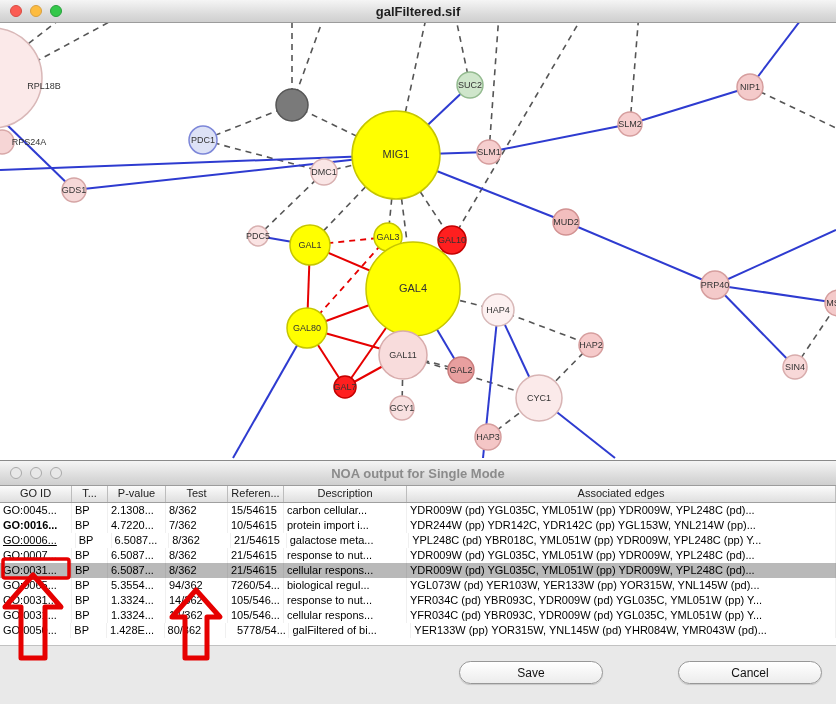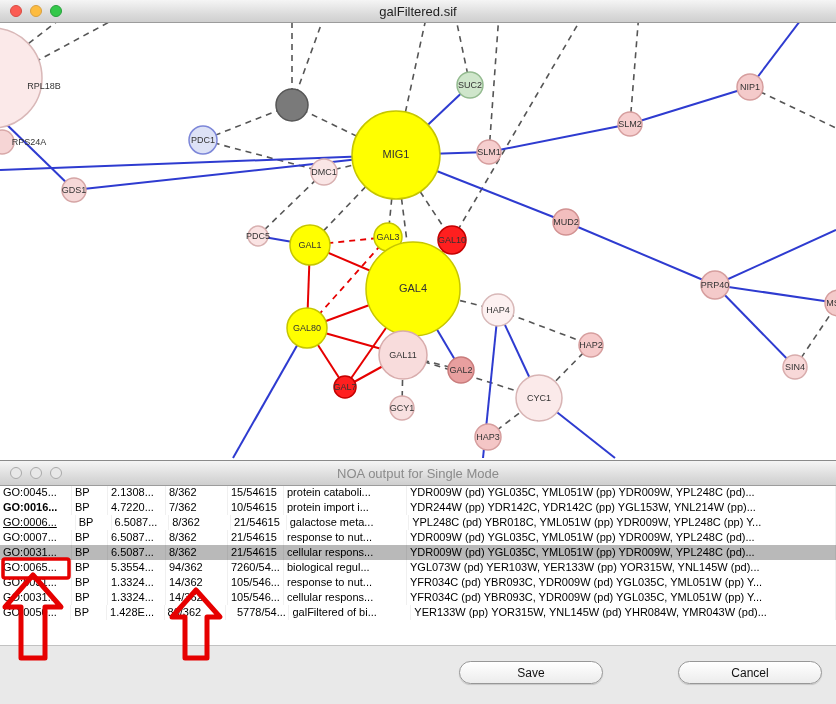--- a/index.html
+++ b/index.html
@@ -8,21 +8,21 @@
 
   
   .net-window{position:absolute;left:0;top:0;width:836px;height:460px;background:#ffffff;}
   .noa-window{position:absolute;left:0;top:460px;width:836px;height:244px;background:#e9e9e9;
               border-top:1px solid #8a8a8a;}
 
   .titlebar{position:absolute;left:0;right:0;top:0;height:22px;z-index:10;
             background:linear-gradient(#f5f5f5,#d9d9d9 70%,#cfcfcf);
             border-bottom:1px solid #9c9c9c;
             display:flex;align-items:center;justify-content:center;
-            font-size:13px;font-weight:normal;color:#1f1f1f;}
+            font-size:13px;font-weight:bold;color:#1f1f1f;}
   .noa-window .titlebar{height:24px;color:#8b8b8b;}
   .lights{position:absolute;left:10px;top:5px;display:flex;gap:8px;}
   .noa-window .lights{top:6px;}
   .light{width:12px;height:12px;border-radius:50%;box-sizing:border-box;}
   .light.close{background:#fb5c53;border:1px solid #d94b42;}
   .light.min{background:#fdbc40;border:1px solid #d8a040;}
   .light.zoom{background:#34c84a;border:1px solid #28a03c;}
   .light.inactive{background:#e8e8e8;border:1px solid #a9a9a9;}
 
   
@@ -188,28 +188,37 @@
     <div class="titlebar">
       <div class="lights">
         <span class="light inactive"></span>
         <span class="light inactive"></span>
         <span class="light inactive"></span>
       </div>
       <span>NOA output for Single Mode</span>
     </div>
 
     <div class="noa-table">
+      <div class="tr head" id="noa-head">
+          <div class="th" style="width: 72px;">GO ID</div>
+          <div class="th" style="width: 36px;">T...</div>
+          <div class="th" style="width: 58px;">P-value</div>
+          <div class="th" style="width: 62px;">Test</div>
+          <div class="th" style="width: 56px;">Referen...</div>
+          <div class="th" style="width: 123px;">Description</div>
+          <div class="th" style="width: 429px;">Associated edges</div>
+        </div>
       <div id="noa-body">
           <div class="tr">
             <div class="td" style="width: 72px;">GO:0045...</div>
             <div class="td" style="width: 36px;">BP</div>
             <div class="td" style="width: 58px;">2.1308...</div>
             <div class="td" style="width: 62px;">8/362</div>
             <div class="td" style="width: 56px;">15/54615</div>
-            <div class="td" style="width: 123px;">protein cataboli...</div>
+            <div class="td" style="width: 123px;">carbon cellular...</div>
             <div class="td" style="width: 429px;">YDR009W (pd) YGL035C, YML051W (pp) YDR009W, YPL248C (pd)...</div>
           </div>
           <div class="tr">
             <div class="td" style="width: 72px; font-weight: bold;">GO:0016...</div>
             <div class="td" style="width: 36px;">BP</div>
             <div class="td" style="width: 58px;">4.7220...</div>
             <div class="td" style="width: 62px;">7/362</div>
             <div class="td" style="width: 56px;">10/54615</div>
             <div class="td" style="width: 123px;">protein import i...</div>
             <div class="td" style="width: 429px;">YDR244W (pp) YDR142C, YDR142C (pp) YGL153W, YNL214W (pp)...</div>

